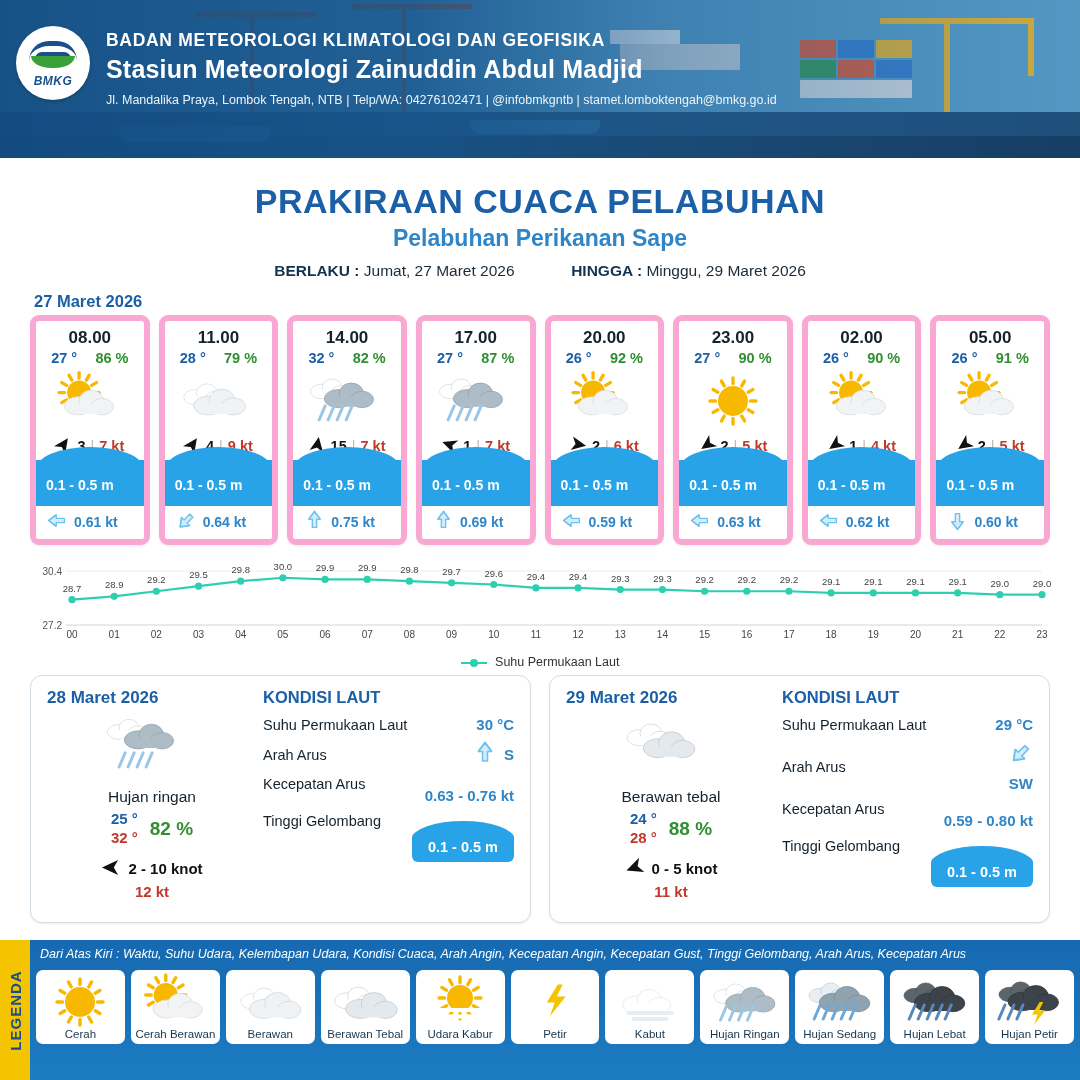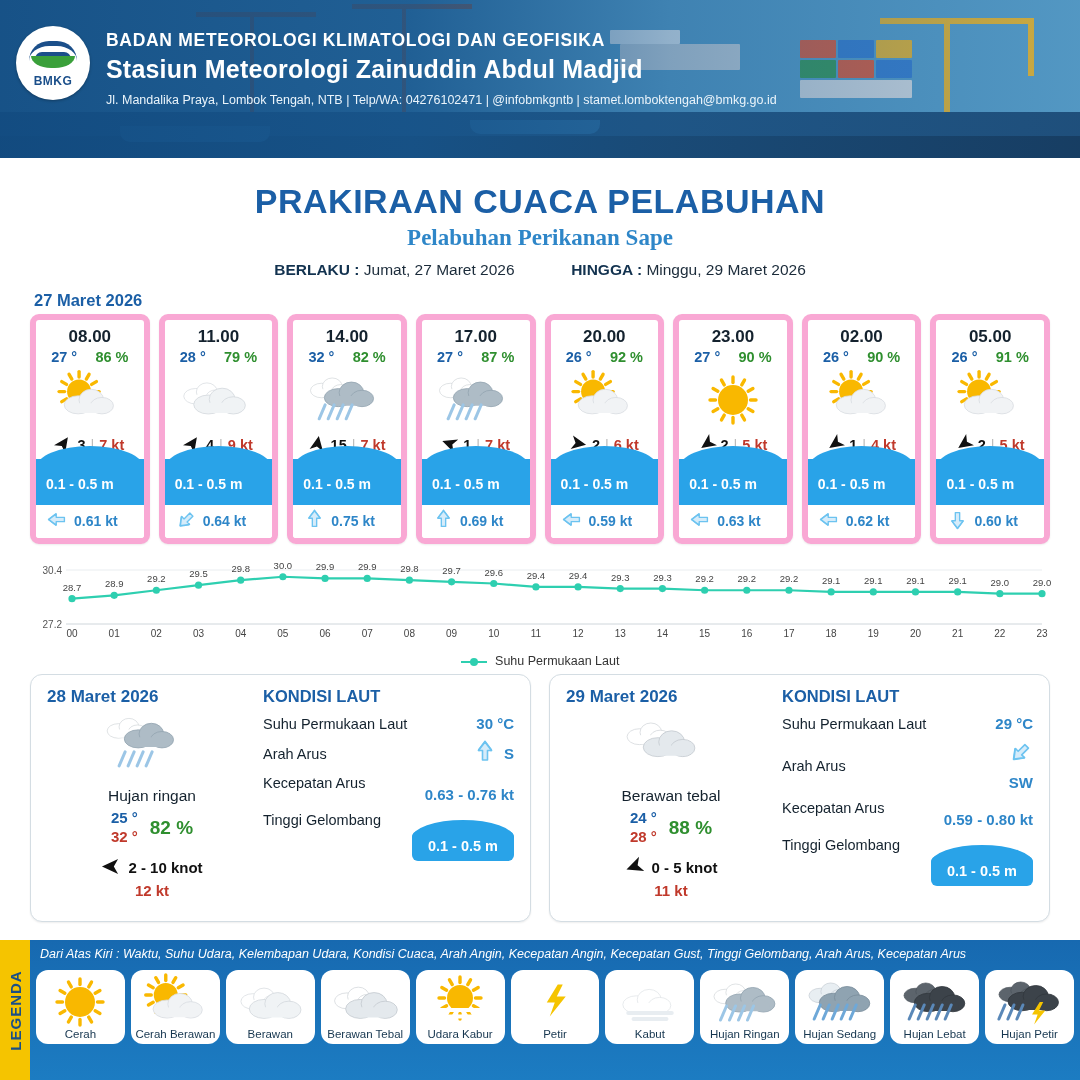--- a/index.html
+++ b/index.html
@@ -23,20 +23,21 @@
   .header-overlay {
     position: absolute; inset: 0;
     background: linear-gradient(90deg, rgba(18,76,130,0.93) 0%, rgba(23,85,140,0.86) 38%, rgba(30,95,150,0.45) 62%, rgba(30,95,150,0.12) 100%);
   }
   .logo {
     position: absolute; left: 16px; top: 26px;
     width: 74px; height: 74px; border-radius: 50%;
     background: #ffffff;
     display: flex; flex-direction: column; align-items: center; justify-content: center;
     box-shadow: 0 1px 3px rgba(0,0,0,0.3);
+    font-style: italic;
   }
   .logo-glyph { width: 56px; height: 34px; position: relative; }
   .logo-glyph .arc {
     position:absolute; left:4px; top:2px; width:48px; height:20px;
     border-top: 5px solid #1b4f8a; border-radius: 48px 48px 0 0;
   }
   .logo-glyph .wave {
     position:absolute; left:6px; top:17px; width:44px; height:12px;
     background: #3aa03a;
     border-radius: 0 0 20px 20px / 0 0 12px 12px;
@@ -55,21 +56,21 @@
   .sky { position:absolute; left:0; top:0; width:1080px; height:158px; background:#5a9fc9; }
   .water { position:absolute; left:0; bottom:0; width:1080px; height:46px; background:#1f4d78; }
   .water2 { position:absolute; left:0; bottom:0; width:1080px; height:22px; background:#16395c; }
   .cont { position:absolute; border-radius:1px; }
   .crane { position:absolute; background:#c8541f; }
   .crane-y { position:absolute; background:#e8b531; }
 
   
   .title-block { text-align: center; padding-top: 24px; }
   .title-main { font-size: 34px; font-weight: bold; color: #1b5fa6; letter-spacing: 0.5px; }
-  .title-sub { font-size: 23px; font-weight: bold; color: #2e86c8; margin-top: 4px; font-family: Liberation Serif, serif; }
+  .title-sub { font-size: 23px; font-weight: bold; color: #2e86c8; margin-top: 4px; }
   .validity { margin-top: 10px; font-size: 15.5px; color: #1b2b3a; }
   .validity .lbl { font-weight: bold; color: #12324f; }
   .validity .gap { display:inline-block; width: 48px; }
 
   
   .date-label { margin: 12px 0 4px 34px; font-size: 16.5px; font-weight: bold; color: #1b5fa6; }
   .cards { display: flex; gap: 9px; padding: 0 30px; }
   .card {
     width: 122px; background: #fff;
     border: 6px solid #f9a8d4; border-radius: 9px;
@@ -157,21 +158,21 @@
   .legend-side span { transform: rotate(-90deg); white-space: nowrap; letter-spacing: 1px; }
   .legend-note {
     position: absolute; left: 40px; top: 7px; right: 8px;
     color: #fff; font-size: 12.5px; font-style: italic;
   }
   .legend-items {
     position: absolute; left: 36px; top: 30px; right: 6px;
     display: flex; gap: 6px;
   }
   .li {
-    width: 90px; background:#fff; border-radius: 12px; padding: 6px 0 2px;
+    width: 90px; background:#fff; border-radius: 7px; padding: 6px 0 2px;
     display:flex; flex-direction:column; align-items:center;
   }
   .li-icon { height: 52px; display:flex; align-items:center; justify-content:center; }
   .li-label { font-size: 11.5px; color: #16364f; padding-bottom: 2px; text-align:center; }
 
   svg { overflow: visible; }
 </style>
 </head>
 <body>
 

